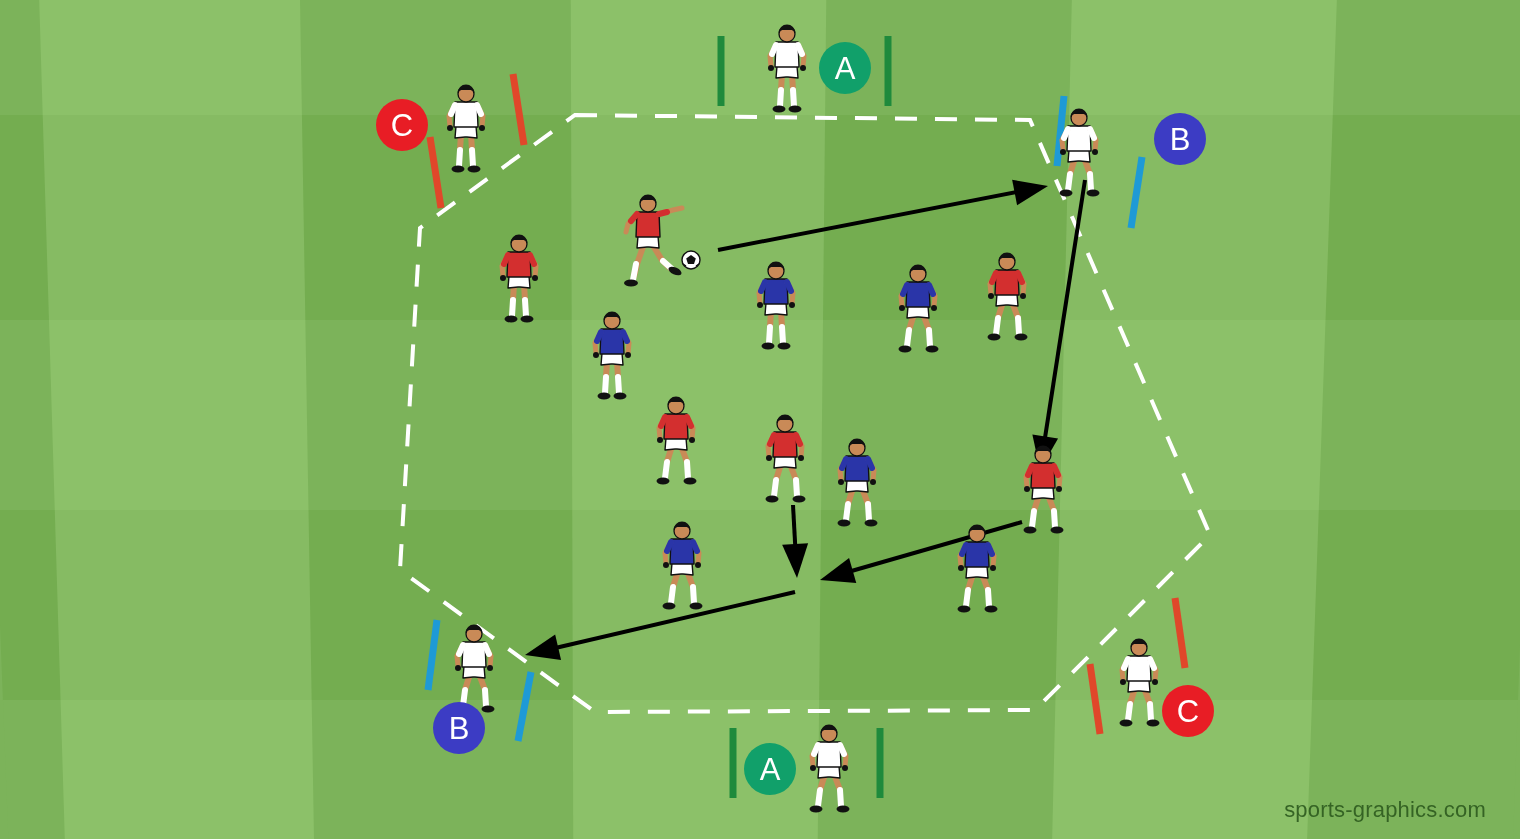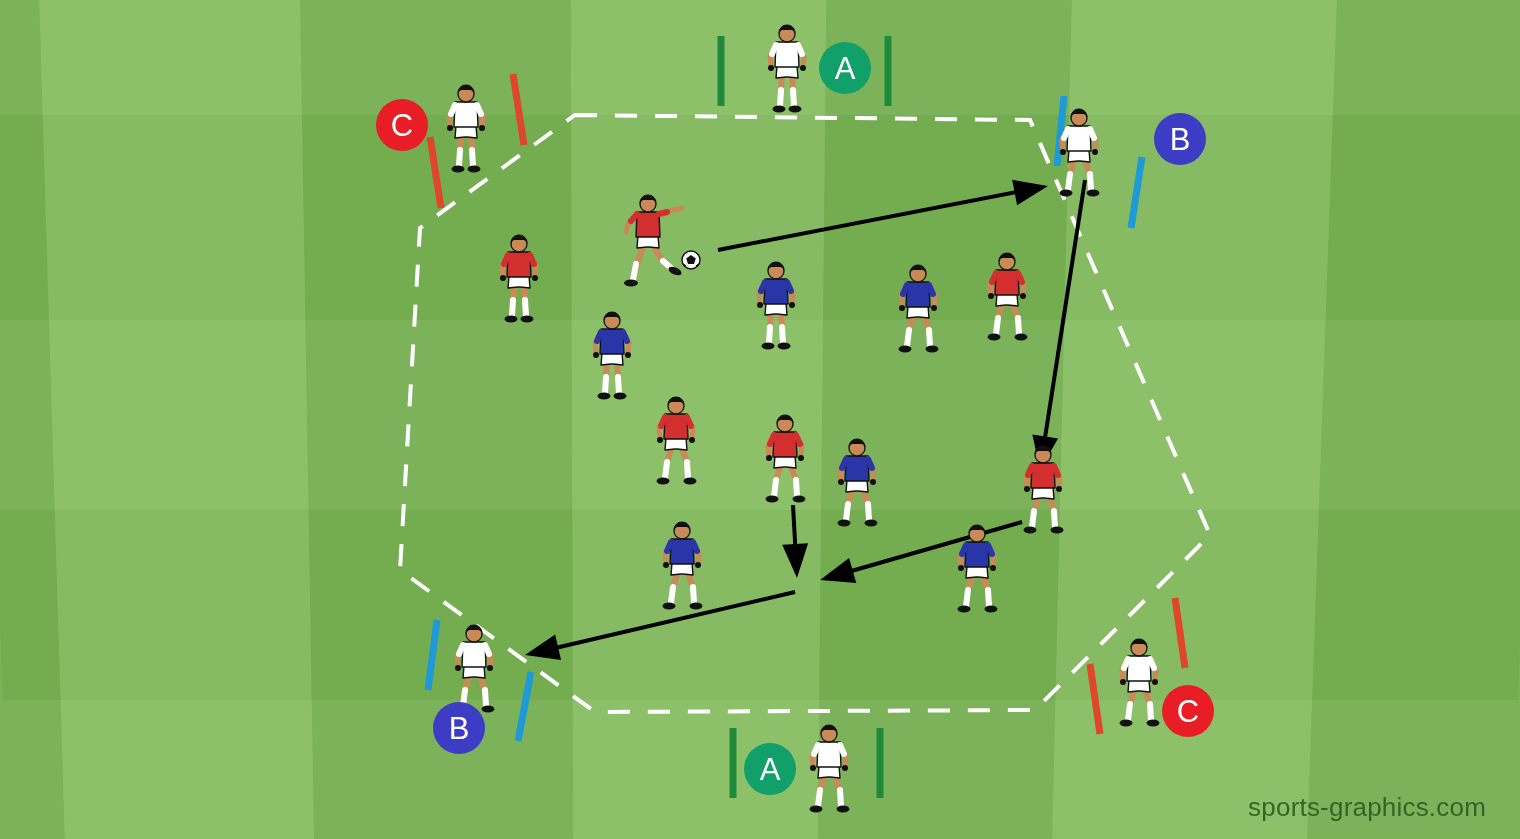--- a/index.html
+++ b/index.html
@@ -9,21 +9,21 @@
     position:relative;
     width:1520px;height:839px;
     overflow:hidden;
     background:#7cb35a;
   }
   #pitch-svg{position:absolute;left:0;top:0;width:1520px;height:839px;}
   .wm{
     position:absolute;
     right:34px;bottom:16px;
     font-family:"Liberation Sans", sans-serif;
-    font-size:26px;
+    font-size:22px;
     color:#2f5d20;
     letter-spacing:0.2px;
     opacity:.92;
     user-select:none;
   }
   .gate-badge{
     position:absolute;
     border-radius:50%;
     display:flex;align-items:center;justify-content:center;
     color:#ffffff;

